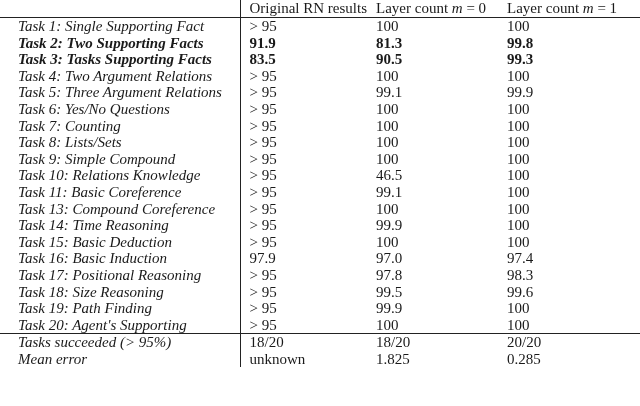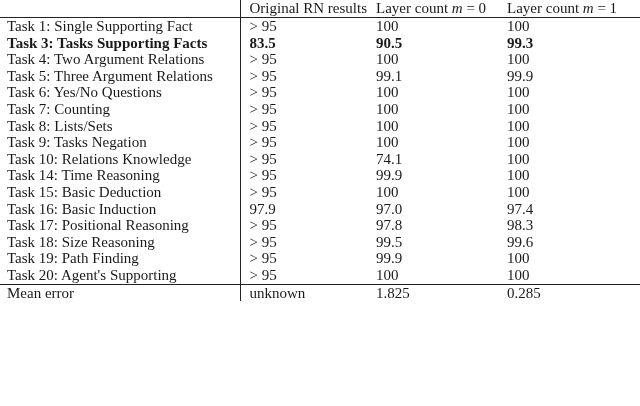--- a/index.html
+++ b/index.html
@@ -28,21 +28,21 @@
       line-height: 16.6px;
     }
     td, th {
       padding: 0;
       text-align: left;
       vertical-align: middle;
       white-space: nowrap;
       font-weight: normal;
       height: 16.6px;
     }
-    .c0 { width: 240px; padding-left: 7px; box-sizing: border-box; border-right: 1.3px solid #222; }
+    .c0 { width: 240px; padding-left: 18px; box-sizing: border-box; border-right: 1.3px solid #222; font-style: italic; }
     .c1 { width: 136px; padding-left: 9px; box-sizing: border-box; }
     .c2 { width: 131px; }
     .c3 { width: 133px; margin-left: 40px; }
     tr.header-row td { height: 17px; }
     tr.header-row td { border-bottom: 1.3px solid #222; }
     tr.last-task td { border-bottom: 1.3px solid #222; }
     tr.bold td { font-weight: bold; }
     .math { font-style: italic; }
   </style>
 </head>
@@ -55,20 +55,26 @@
         <td class="c0"></td>
         <td class="c1">Original RN results</td>
         <td class="c2"><span>Layer count </span><span class="math">m</span><span> = 0</span></td>
         <td class="c3"><span>Layer count </span><span class="math">m</span><span> = 1</span></td>
       </tr>
     <tr>
     <td class="c0">Task 1: Single Supporting Fact</td>
     <td class="c1">&gt; 95</td>
     <td class="c2">100</td>
     <td class="c3">100</td>
+  </tr>
+        <tr class="bold">
+    <td class="c0">Task 2: Two Supporting Facts</td>
+    <td class="c1">91.9</td>
+    <td class="c2">81.3</td>
+    <td class="c3">99.8</td>
   </tr>
         <tr class="bold">
     <td class="c0">Task 3: Tasks Supporting Facts</td>
     <td class="c1">83.5</td>
     <td class="c2">90.5</td>
     <td class="c3">99.3</td>
   </tr>
         <tr>
     <td class="c0">Task 4: Two Argument Relations</td>
     <td class="c1">&gt; 95</td>
@@ -93,29 +99,41 @@
     <td class="c2">100</td>
     <td class="c3">100</td>
   </tr>
         <tr>
     <td class="c0">Task 8: Lists/Sets</td>
     <td class="c1">&gt; 95</td>
     <td class="c2">100</td>
     <td class="c3">100</td>
   </tr>
         <tr>
-    <td class="c0">Task 9: Tasks Negation</td>
+    <td class="c0">Task 9: Simple Compound</td>
     <td class="c1">&gt; 95</td>
     <td class="c2">100</td>
     <td class="c3">100</td>
   </tr>
         <tr>
     <td class="c0">Task 10: Relations Knowledge</td>
     <td class="c1">&gt; 95</td>
-    <td class="c2">74.1</td>
+    <td class="c2">46.5</td>
+    <td class="c3">100</td>
+  </tr>
+        <tr>
+    <td class="c0">Task 11: Basic Coreference</td>
+    <td class="c1">&gt; 95</td>
+    <td class="c2">99.1</td>
+    <td class="c3">100</td>
+  </tr>
+        <tr>
+    <td class="c0">Task 13: Compound Coreference</td>
+    <td class="c1">&gt; 95</td>
+    <td class="c2">100</td>
     <td class="c3">100</td>
   </tr>
         <tr>
     <td class="c0">Task 14: Time Reasoning</td>
     <td class="c1">&gt; 95</td>
     <td class="c2">99.9</td>
     <td class="c3">100</td>
   </tr>
         <tr>
     <td class="c0">Task 15: Basic Deduction</td>
@@ -147,20 +165,26 @@
     <td class="c2">99.9</td>
     <td class="c3">100</td>
   </tr>
         <tr class="last-task">
     <td class="c0">Task 20: Agent's Supporting</td>
     <td class="c1">&gt; 95</td>
     <td class="c2">100</td>
     <td class="c3">100</td>
   </tr>
         <tr>
+    <td class="c0">Tasks succeeded (&gt; 95%)</td>
+    <td class="c1">18/20</td>
+    <td class="c2">18/20</td>
+    <td class="c3">20/20</td>
+  </tr>
+        <tr>
     <td class="c0">Mean error</td>
     <td class="c1">unknown</td>
     <td class="c2">1.825</td>
     <td class="c3">0.285</td>
   </tr>
       </tbody>
   </table>
 </div>
 
 </body></html>

